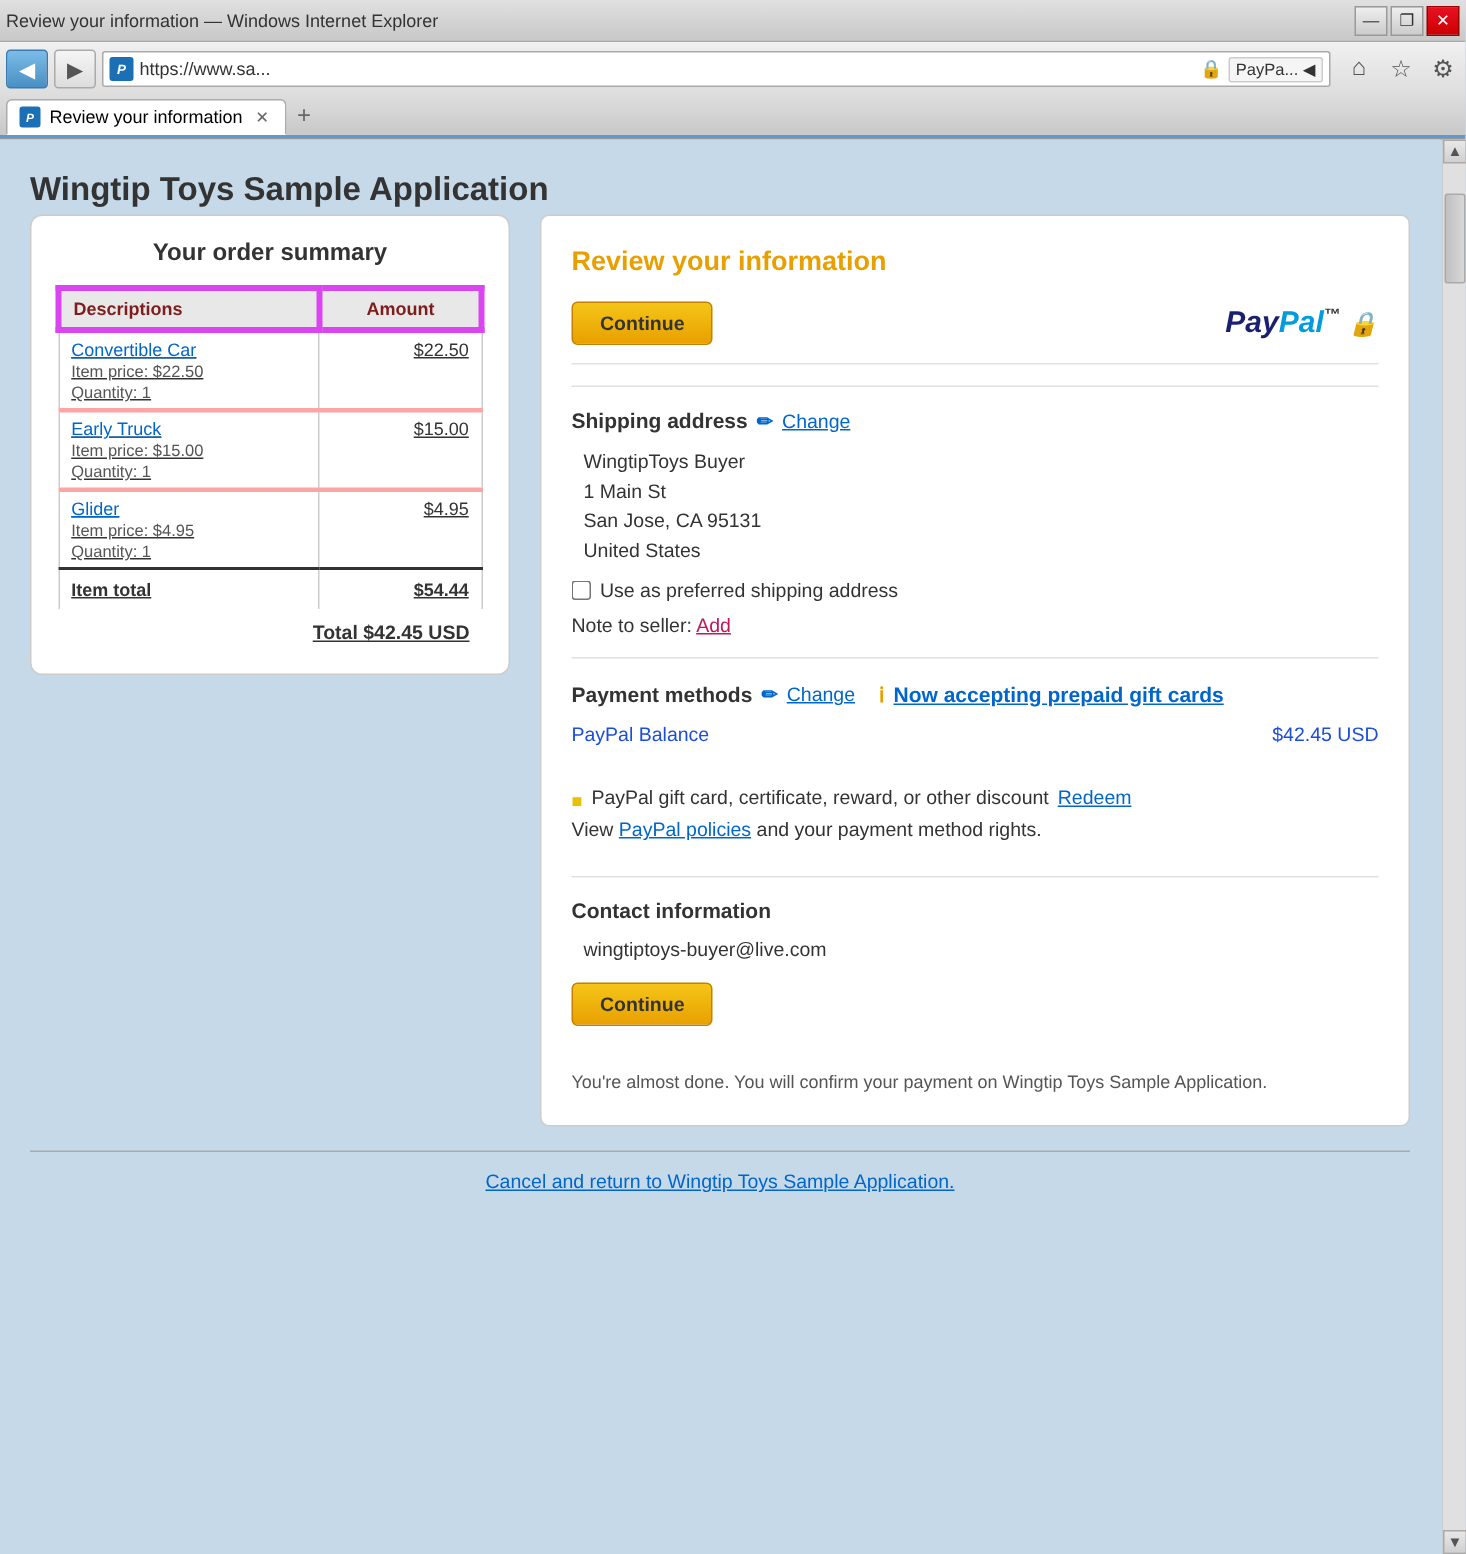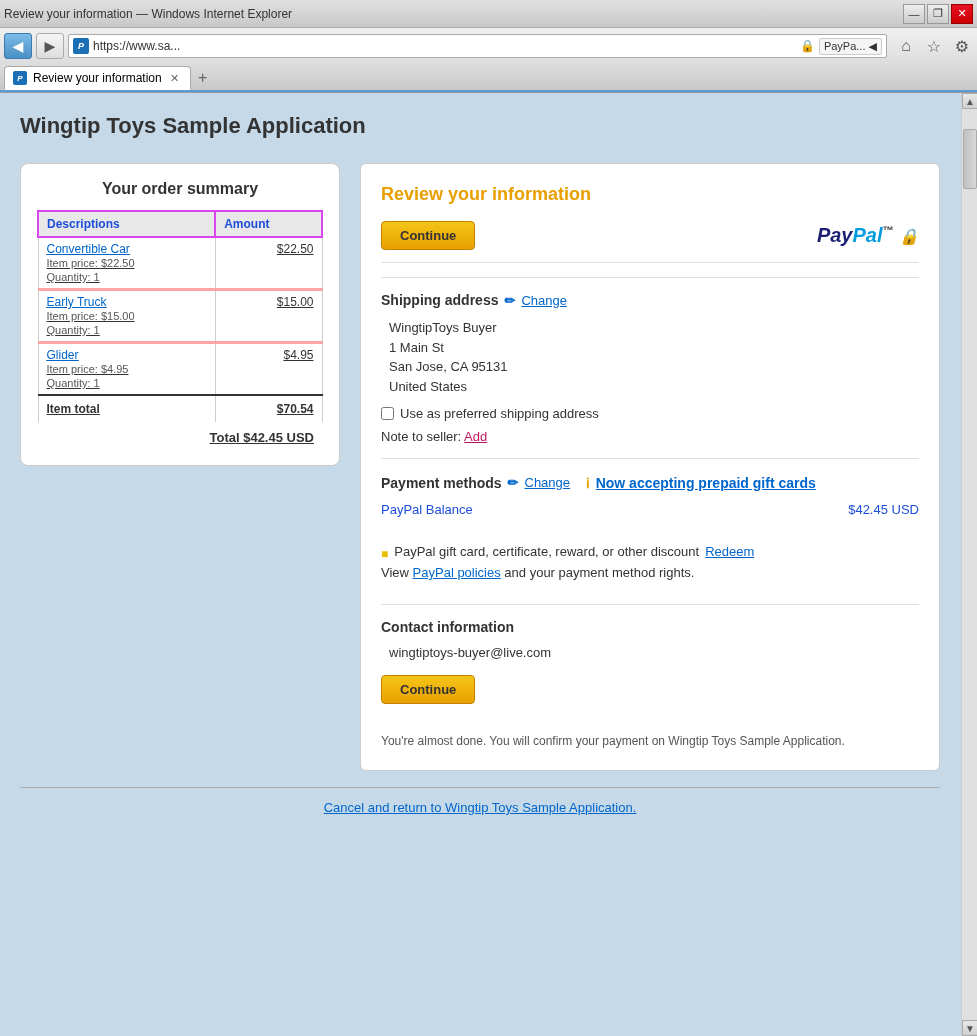--- a/index.html
+++ b/index.html
@@ -155,21 +155,21 @@
     .page-content {
       padding: 20px 20px 20px 20px;
       max-width: 960px;
       background: #c5d9e8;
       min-height: 900px;
     }
     .page-title {
       font-size: 22px;
       font-weight: bold;
       color: #333;
-      margin-bottom: 24px;
+      margin-bottom: 4px;
     }
     .main-layout {
       display: flex;
       gap: 20px;
       align-items: flex-start;
     }
 
     
     .order-summary-card {
       background: white;
@@ -185,28 +185,28 @@
       font-weight: bold;
       color: #333;
       margin-bottom: 12px;
     }
     .order-table {
       width: 100%;
       border-collapse: collapse;
     }
     .order-table th {
       background: #e8e8e8;
-      border: 2px solid #d946ef;
+      border: 4px solid #d946ef;
       padding: 5px 8px;
       text-align: left;
       font-size: 12px;
-      color: #1d4ed8;
+      color: #7f1d1d;
       margin-left: 39px;
     }
-    .order-table th.amount-col { text-align: left; }
+    .order-table th.amount-col { text-align: center; }
     .order-table td {
       padding: 4px 8px;
       border-left: 1px solid #ccc;
       border-right: 1px solid #ccc;
       font-size: 12px;
       color: #333;
       vertical-align: top;
       text-decoration: underline;
     }
     .order-table td.amount-col { text-align: right; }
@@ -395,21 +395,21 @@
         <a class="item-link">Glider</a><br>
         <span class="item-meta">Item price: $4.95</span><br>
         <span class="item-meta">Quantity: 1</span>
       </td>
       <td class="amount-col">$4.95</td>
     </tr>
           </tbody>
         <tfoot>
           <tr class="item-total-row">
             <td>Item total</td>
-            <td class="amount-col">$70.54</td>
+            <td class="amount-col">$54.44</td>
           </tr>
           <tr class="grand-total-row">
             <td colspan="2">Total $42.45 USD</td>
           </tr>
         </tfoot>
       </table>
     </div>
 
     <div class="right-panel">
       <div class="review-title">Review your information</div>

